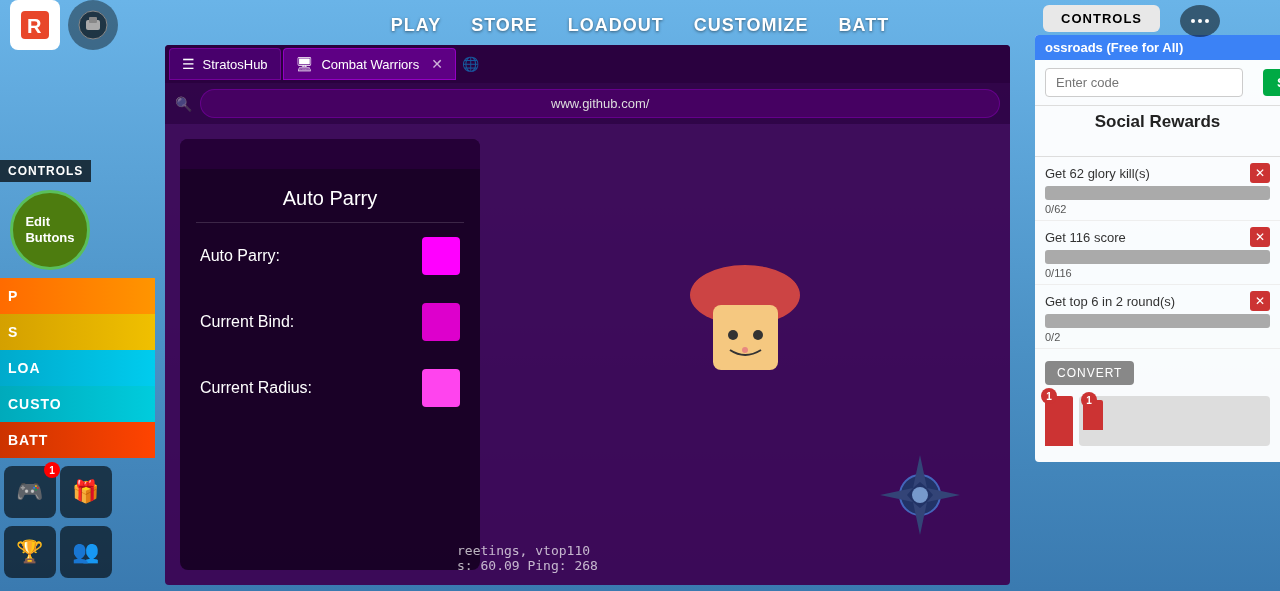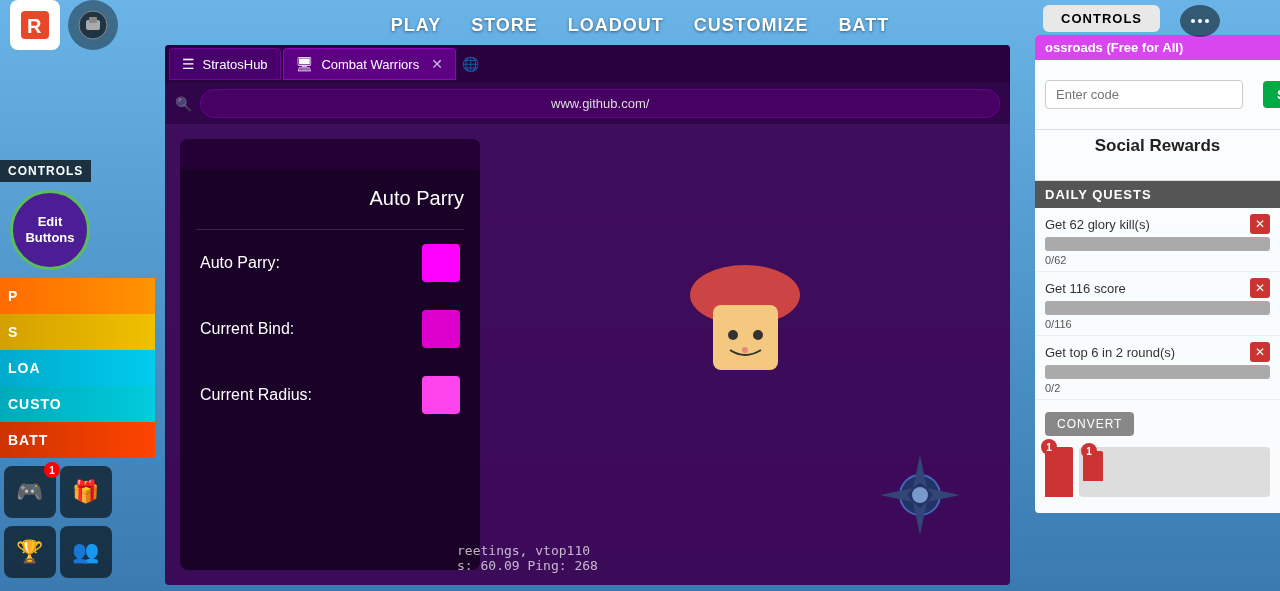--- a/index.html
+++ b/index.html
@@ -116,29 +116,29 @@
       color: white;
       font-size: 12px;
       font-weight: 700;
       letter-spacing: 1px;
       padding: 4px 8px;
       display: inline-block;
     }
     .edit-buttons-btn {
       width: 80px;
       height: 80px;
-      background: #4c1d95;
+      background: #4d7c0f;
       border-radius: 50%;
       display: flex;
       align-items: center;
       justify-content: center;
       color: white;
       font-size: 13px;
       font-weight: 700;
-      text-align: center;
+      text-align: left;
       cursor: pointer;
       margin: 8px 0 8px 10px;
       border: 3px solid #5abf5a;
       line-height: 1.2;
     }
     .sidebar-btn {
       width: 100%;
       padding: 10px 8px;
       font-size: 14px;
       font-weight: 700;
@@ -291,25 +291,25 @@
       padding: 0;
       flex-shrink: 0;
     }
     .card-header-bar {
       background: rgba(40,0,60,0.8);
       height: 30px;
       border-radius: 8px 8px 0 0;
       margin-bottom: 0;
     }
     .card-title {
-      text-align: right;
+      text-align: center;
       color: white;
       font-size: 20px;
       font-weight: 400;
-      padding: 18px 0 19px;
+      padding: 18px 0 12px;
       border-bottom: 1px solid rgba(255,255,255,0.15);
       margin: 0 16px;
     }
     .card-row {
       display: flex;
       align-items: center;
       justify-content: space-between;
       padding: 14px 20px;
       text-align: right;
     }
@@ -344,21 +344,21 @@
       top: 35px;
       width: 245px;
       background: rgba(255,255,255,0.97);
       z-index: 15;
       border-radius: 4px 0 0 4px;
       padding-bottom: 10px;
     }
     .right-panel-top {
       display: flex;
       align-items: center;
-      padding: 20px 10px;
+      padding: 8px 10px;
       gap: 20px;
       border-bottom: 1px solid #ddd;
     }
     .enter-code-input {
       flex: 1;
       border: 1px solid #ccc;
       border-radius: 4px;
       padding: 6px 10px;
       font-size: 13px;
       color: #aaa;
@@ -623,30 +623,29 @@
 
     <div style="position:absolute;bottom:12px;left:292px;">
       <div style="color:rgba(255,255,255,0.7);font-size:13px;font-family:monospace;">reetings, vtop110</div>
       <div style="color:rgba(255,255,255,0.7);font-size:13px;font-family:monospace;">s: 60.09  Ping: 268</div>
     </div>
   </div>
 </div>
 
 <div class="right-panel">
 
-  <div style="background:#d946ef;color:white;padding:5px 10px;font-size:13px;font-weight:600;border-radius:4px 0 0 0;">ossroads (Free for All)</div>
+  <div style="background:#3b82f6;color:white;padding:5px 10px;font-size:13px;font-weight:600;border-radius:4px 0 0 0;">ossroads (Free for All)</div>
   <div class="right-panel-top">
     <input class="enter-code-input" type="text" placeholder="Enter code" style="">
     <button class="submit-btn">SUBMIT</button>
     <div style="position:relative;">
       
     </div>
   </div>
   <div class="social-rewards-title">Social Rewards</div>
-  <div class="daily-quests-header">DAILY QUESTS</div>
 
   <div class="quest-item">
     <div class="quest-row">
       <span class="quest-label">Get 62 glory kill(s)</span>
       <button class="quest-close">✕</button>
     </div>
     <div class="quest-progress-bar">
       <div class="quest-progress-fill" style="width:0%"></div>
     </div>
     <div class="quest-progress-text">0/62</div>

